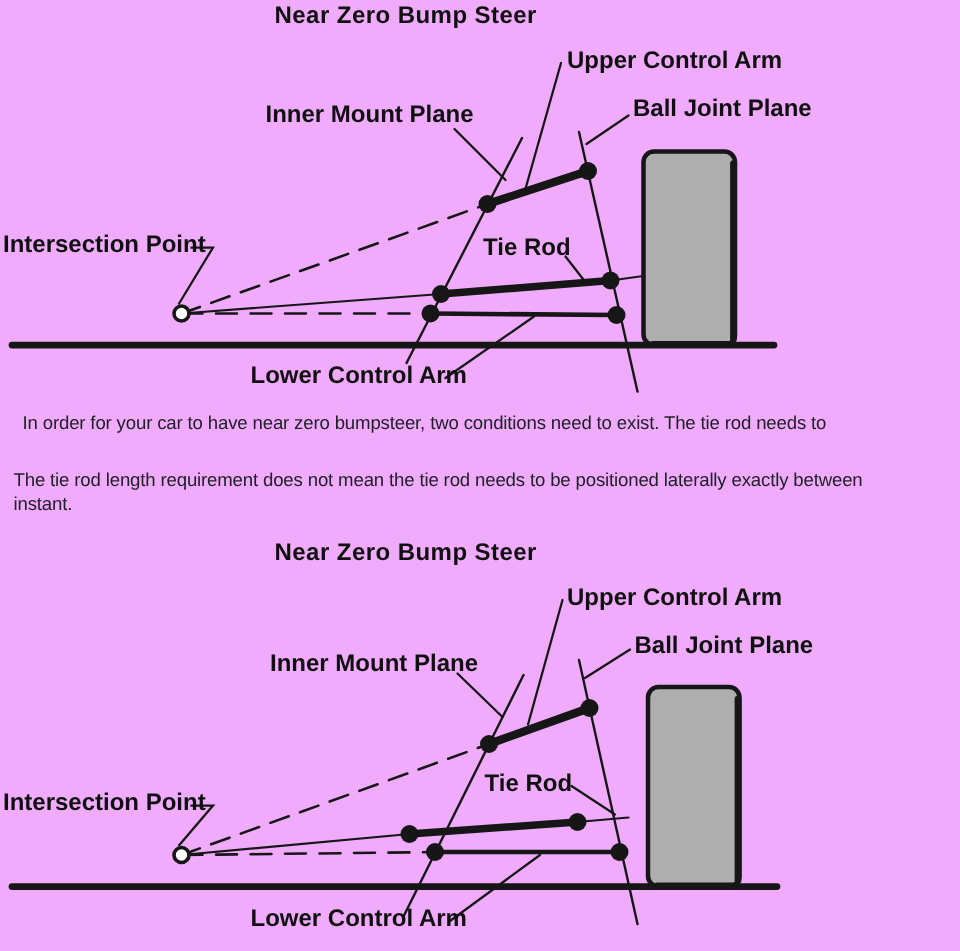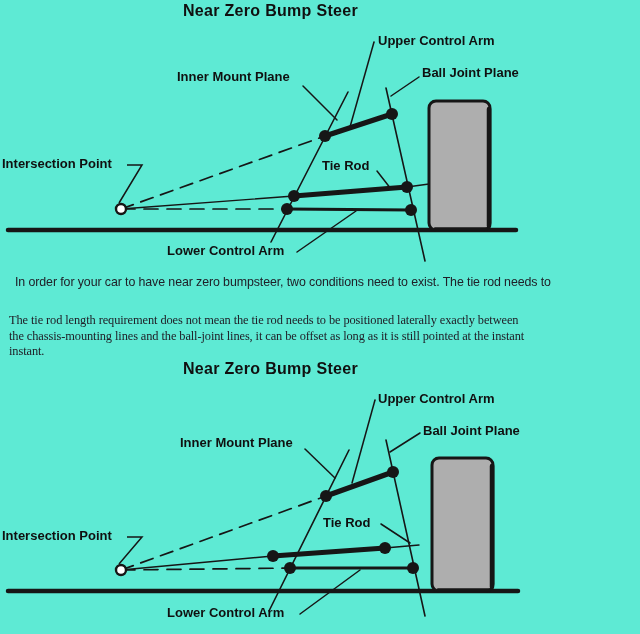--- a/index.html
+++ b/index.html
@@ -1,29 +1,29 @@
 <!DOCTYPE html>
 <html><head>
 <meta charset="utf-8">
 <style>
   html,body{margin:0;padding:0;background:#ffffff;}
-  .page{position:relative;width:640px;height:634px;background:#5eead4;overflow:hidden;
+  .page{position:relative;width:640px;height:634px;background:#f0abfc;overflow:hidden;
         font-family:"Liberation Sans",sans-serif;color:#141414;}
   .diagram{position:absolute;left:0;width:640px;}
   #d0{top:0;height:268px;}
   #d1{top:358px;height:276px;}
   .dsvg{position:absolute;left:0;top:0;width:100%;height:100%;display:block;}
   .dtitle{position:absolute;font-weight:bold;font-size:16px;line-height:19px;
           letter-spacing:.3px;white-space:nowrap;color:#101010;}
-  .dlabel{position:absolute;font-weight:bold;font-size:13px;line-height:15px;
+  .dlabel{position:absolute;font-weight:bold;font-size:16px;line-height:15px;
           white-space:nowrap;color:#101010;}
   .para{position:absolute;font-family:"Liberation Sans",sans-serif;font-size:12.4px;
         line-height:15.5px;letter-spacing:-0.1px;color:#202028;}
   #p0{left:15px;top:275px;}
-  #p1{left:9px;top:313px;font-family:Liberation Serif, serif;}
+  #p1{left:9px;top:313px;}
   .pline{white-space:nowrap;}
 </style>
 </head>
 <body>
 
 <div class="page">
 
   <section class="diagram" id="d0">
     <svg class="dsvg" viewBox="0 0 640 268">
         <line x1="121" y1="209" x2="325" y2="136" stroke="#161616" stroke-width="1.7" stroke-linecap="round" stroke-dasharray="13 8"></line>
@@ -60,21 +60,20 @@
     <div class="dlabel" style="left: 322px; top: 158px;">Tie Rod</div>
     <div class="dlabel" style="left: 2px; top: 156px;">Intersection Point</div>
     <div class="dlabel" style="left: 167px; top: 243px;">Lower Control Arm</div>
   </section>
 
   <div class="para" id="p0">
     <div class="pline">In order for your car to have near zero bumpsteer, two conditions need to exist. The tie rod needs to</div>
   </div>
   <div class="para" id="p1">
     <div class="pline">The tie rod length requirement does not mean the tie rod needs to be positioned laterally exactly between</div>
-    <div class="pline">the chassis-mounting lines and the ball-joint lines, it can be offset as long as it is still pointed at the instant</div>
     <div class="pline">instant.</div>
   </div>
 
   <section class="diagram" id="d1">
     <svg class="dsvg" viewBox="0 0 640 276">
         <line x1="121" y1="212" x2="326" y2="138" stroke="#161616" stroke-width="1.7" stroke-linecap="round" stroke-dasharray="13 8"></line>
         <line x1="121" y1="212" x2="296" y2="210" stroke="#161616" stroke-width="1.7" stroke-linecap="round" stroke-dasharray="14 9"></line>
         <line x1="121" y1="212" x2="273" y2="198" stroke="#161616" stroke-width="1.4" stroke-linecap="round"></line>
         <line x1="385" y1="190" x2="419" y2="187" stroke="#161616" stroke-width="1.4" stroke-linecap="round"></line>
         <line x1="349" y1="92" x2="269" y2="253" stroke="#161616" stroke-width="1.6" stroke-linecap="round"></line>

